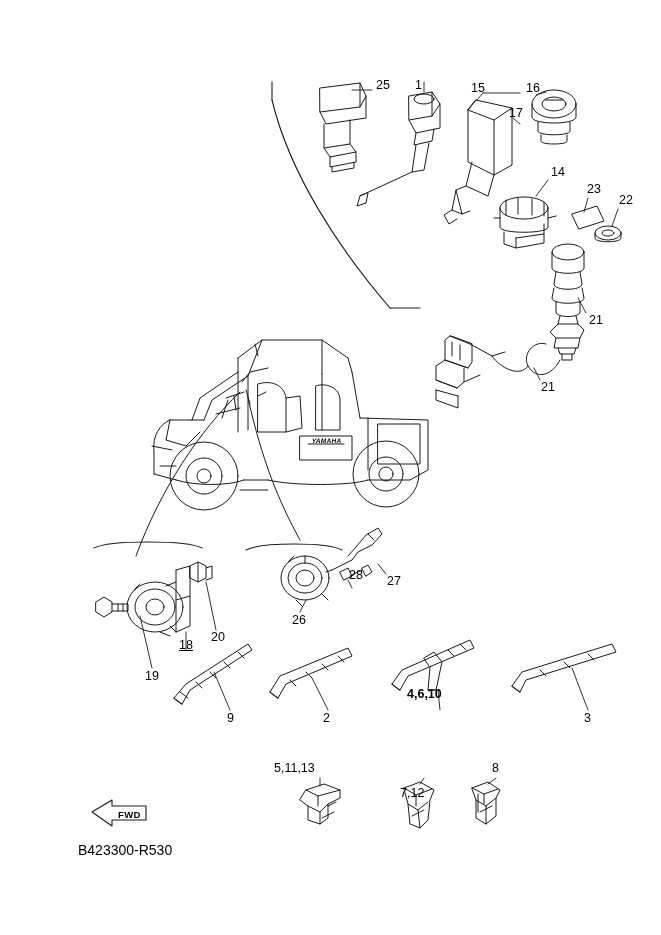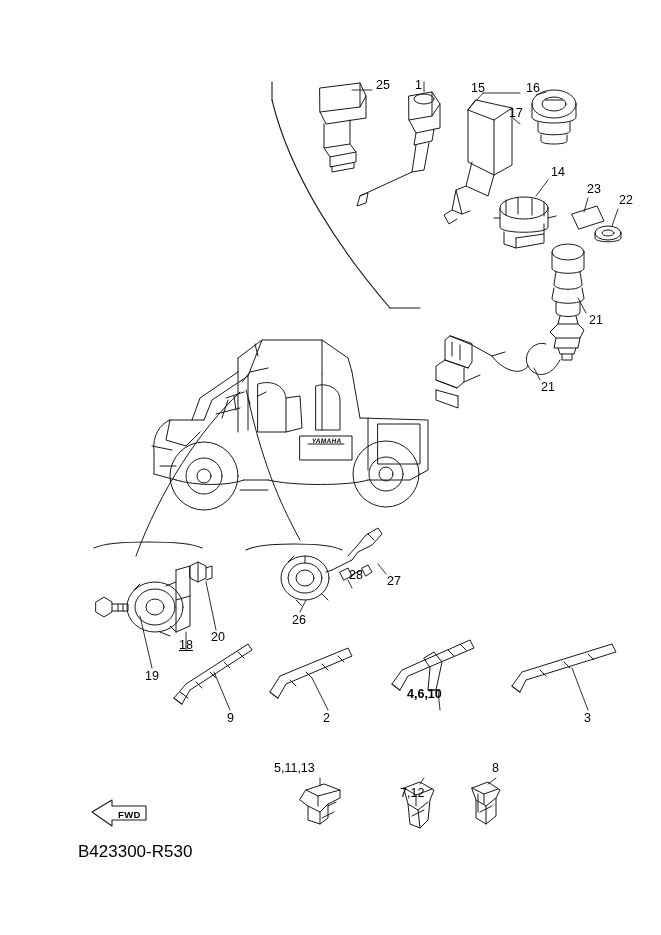--- a/index.html
+++ b/index.html
@@ -28,21 +28,21 @@
     position: absolute;
     font-family: "Liberation Sans", sans-serif;
     font-size: 12.5px;
     color: #000000;
     white-space: nowrap;
     line-height: 1;
   }
   .partcode {
     position: absolute;
     font-family: "Liberation Sans", sans-serif;
-    font-size: 17px;
+    font-size: 14px;
     color: #000000;
     white-space: nowrap;
   }
   .fwd-label {
     position: absolute;
     font-family: "Liberation Sans", sans-serif;
     font-size: 9.5px;
     font-weight: bold;
     color: #000000;
     letter-spacing: 0.4px;

